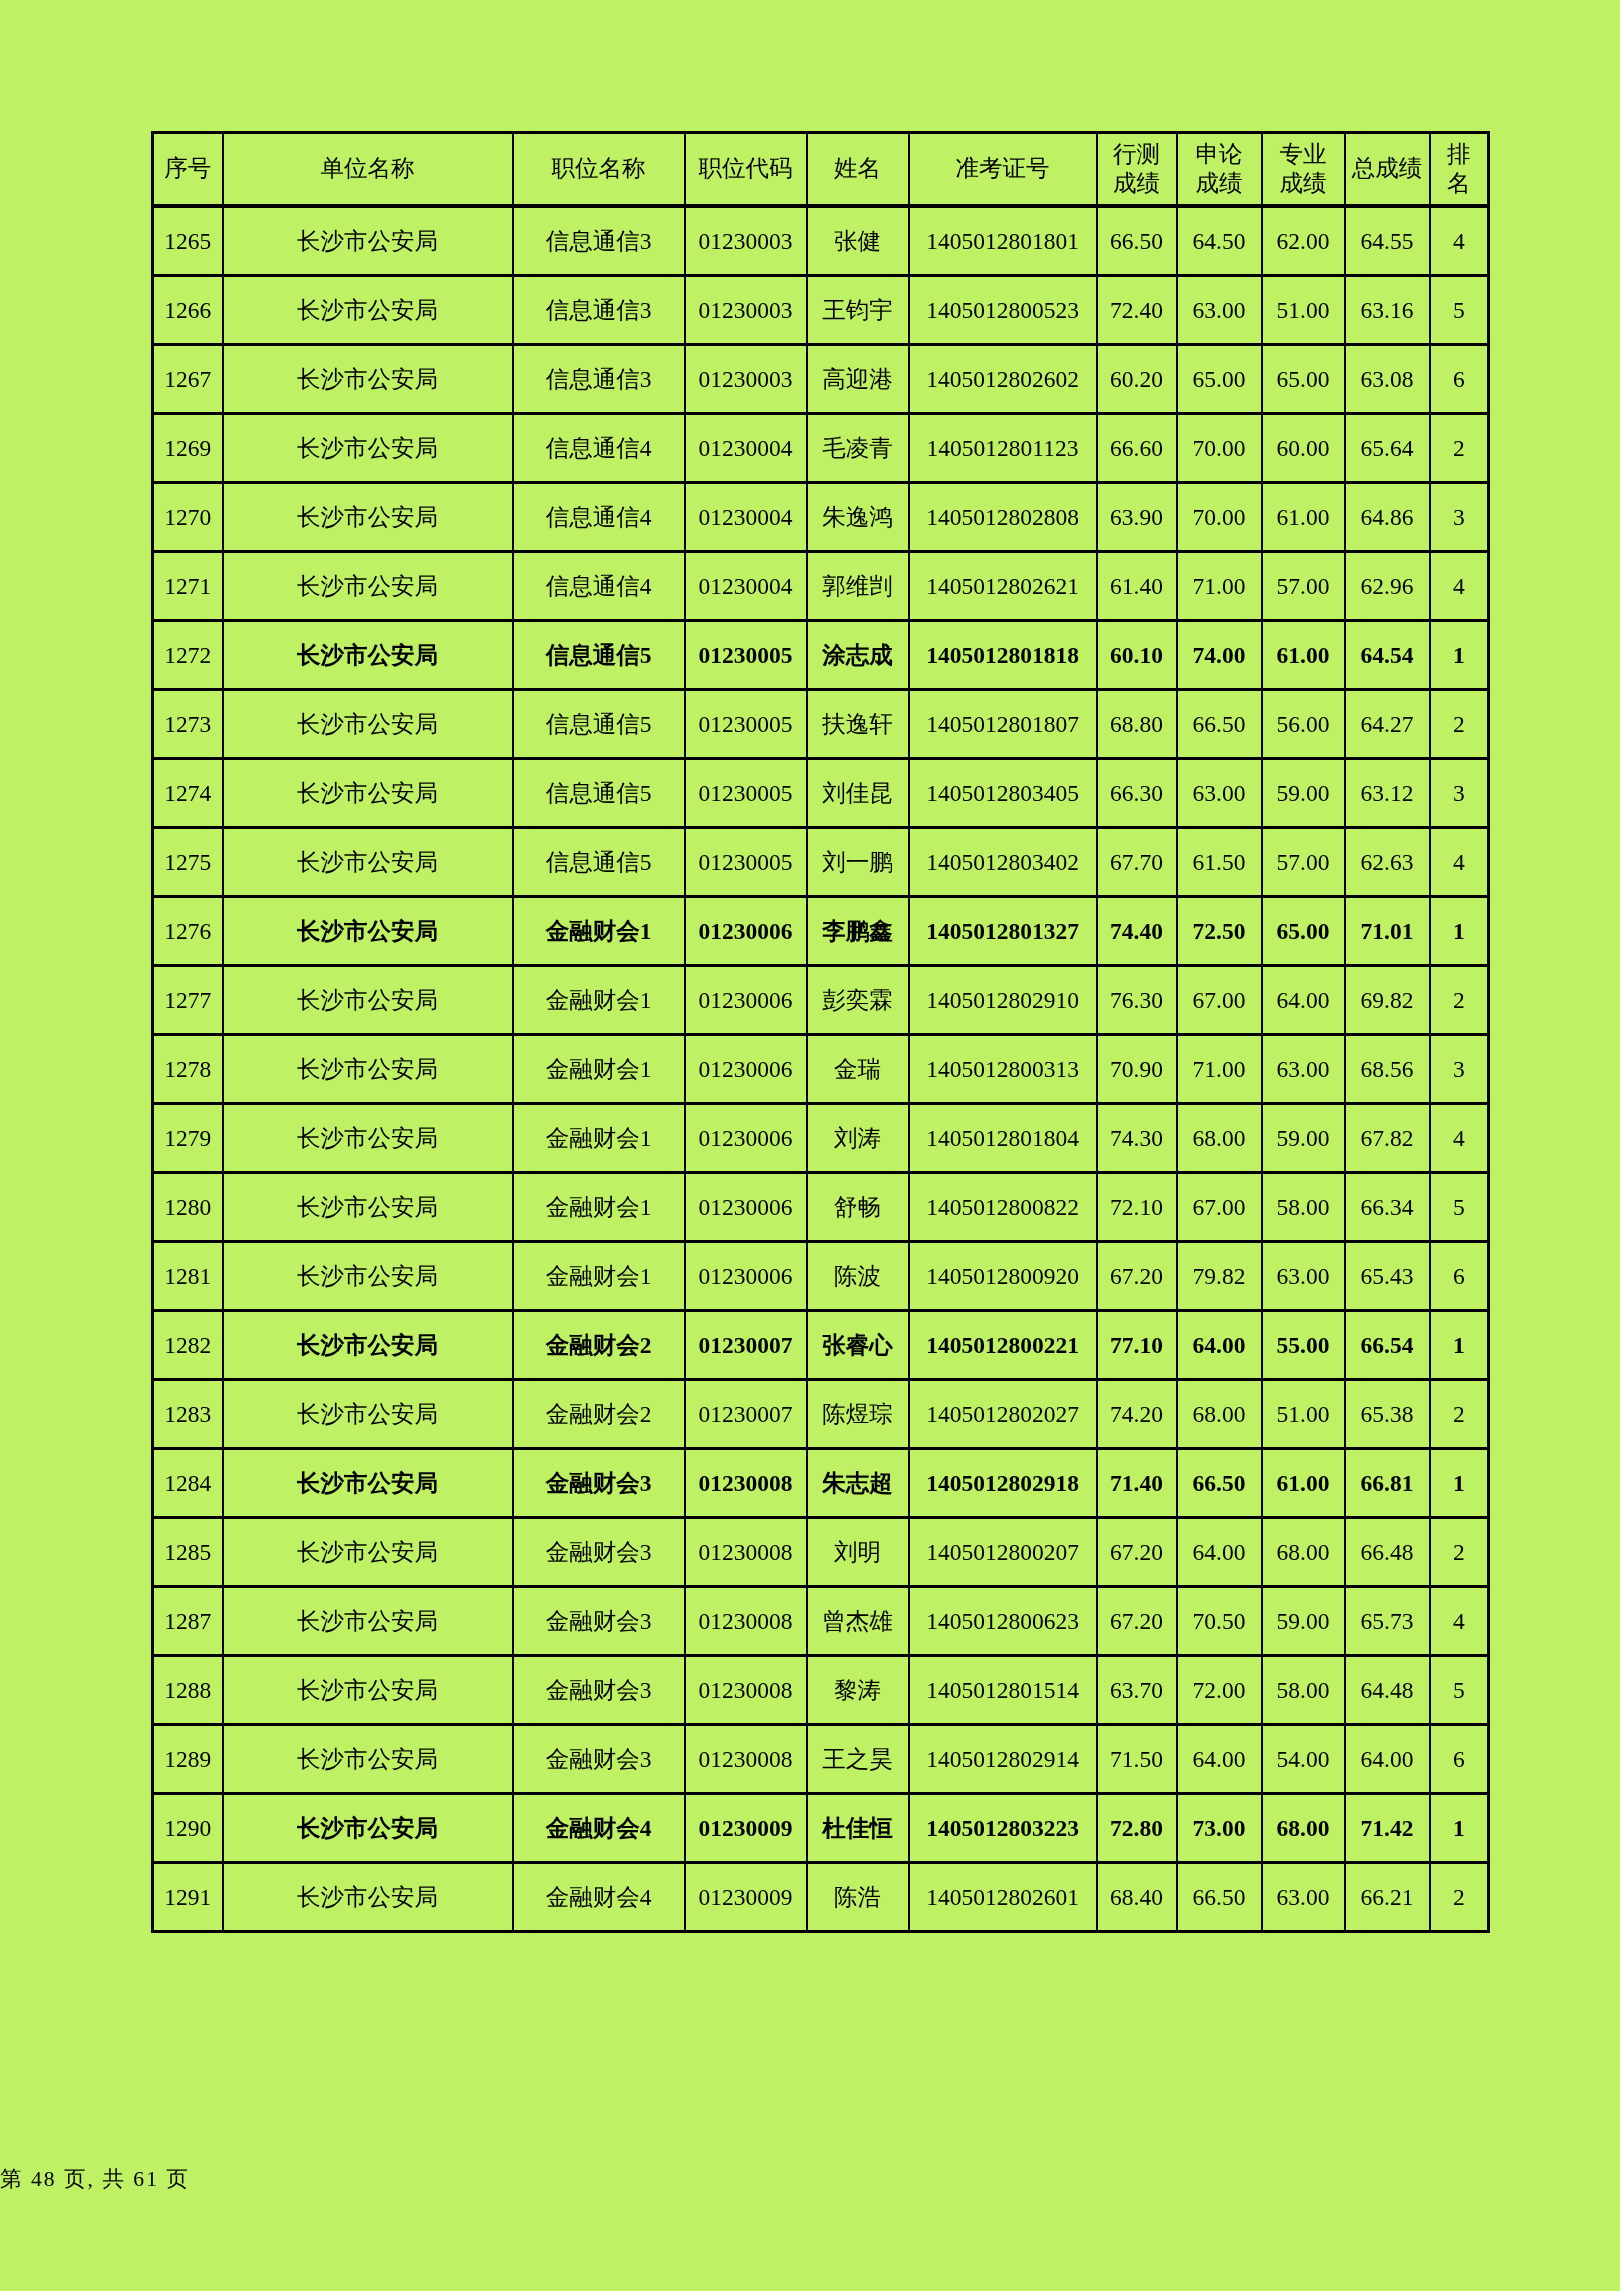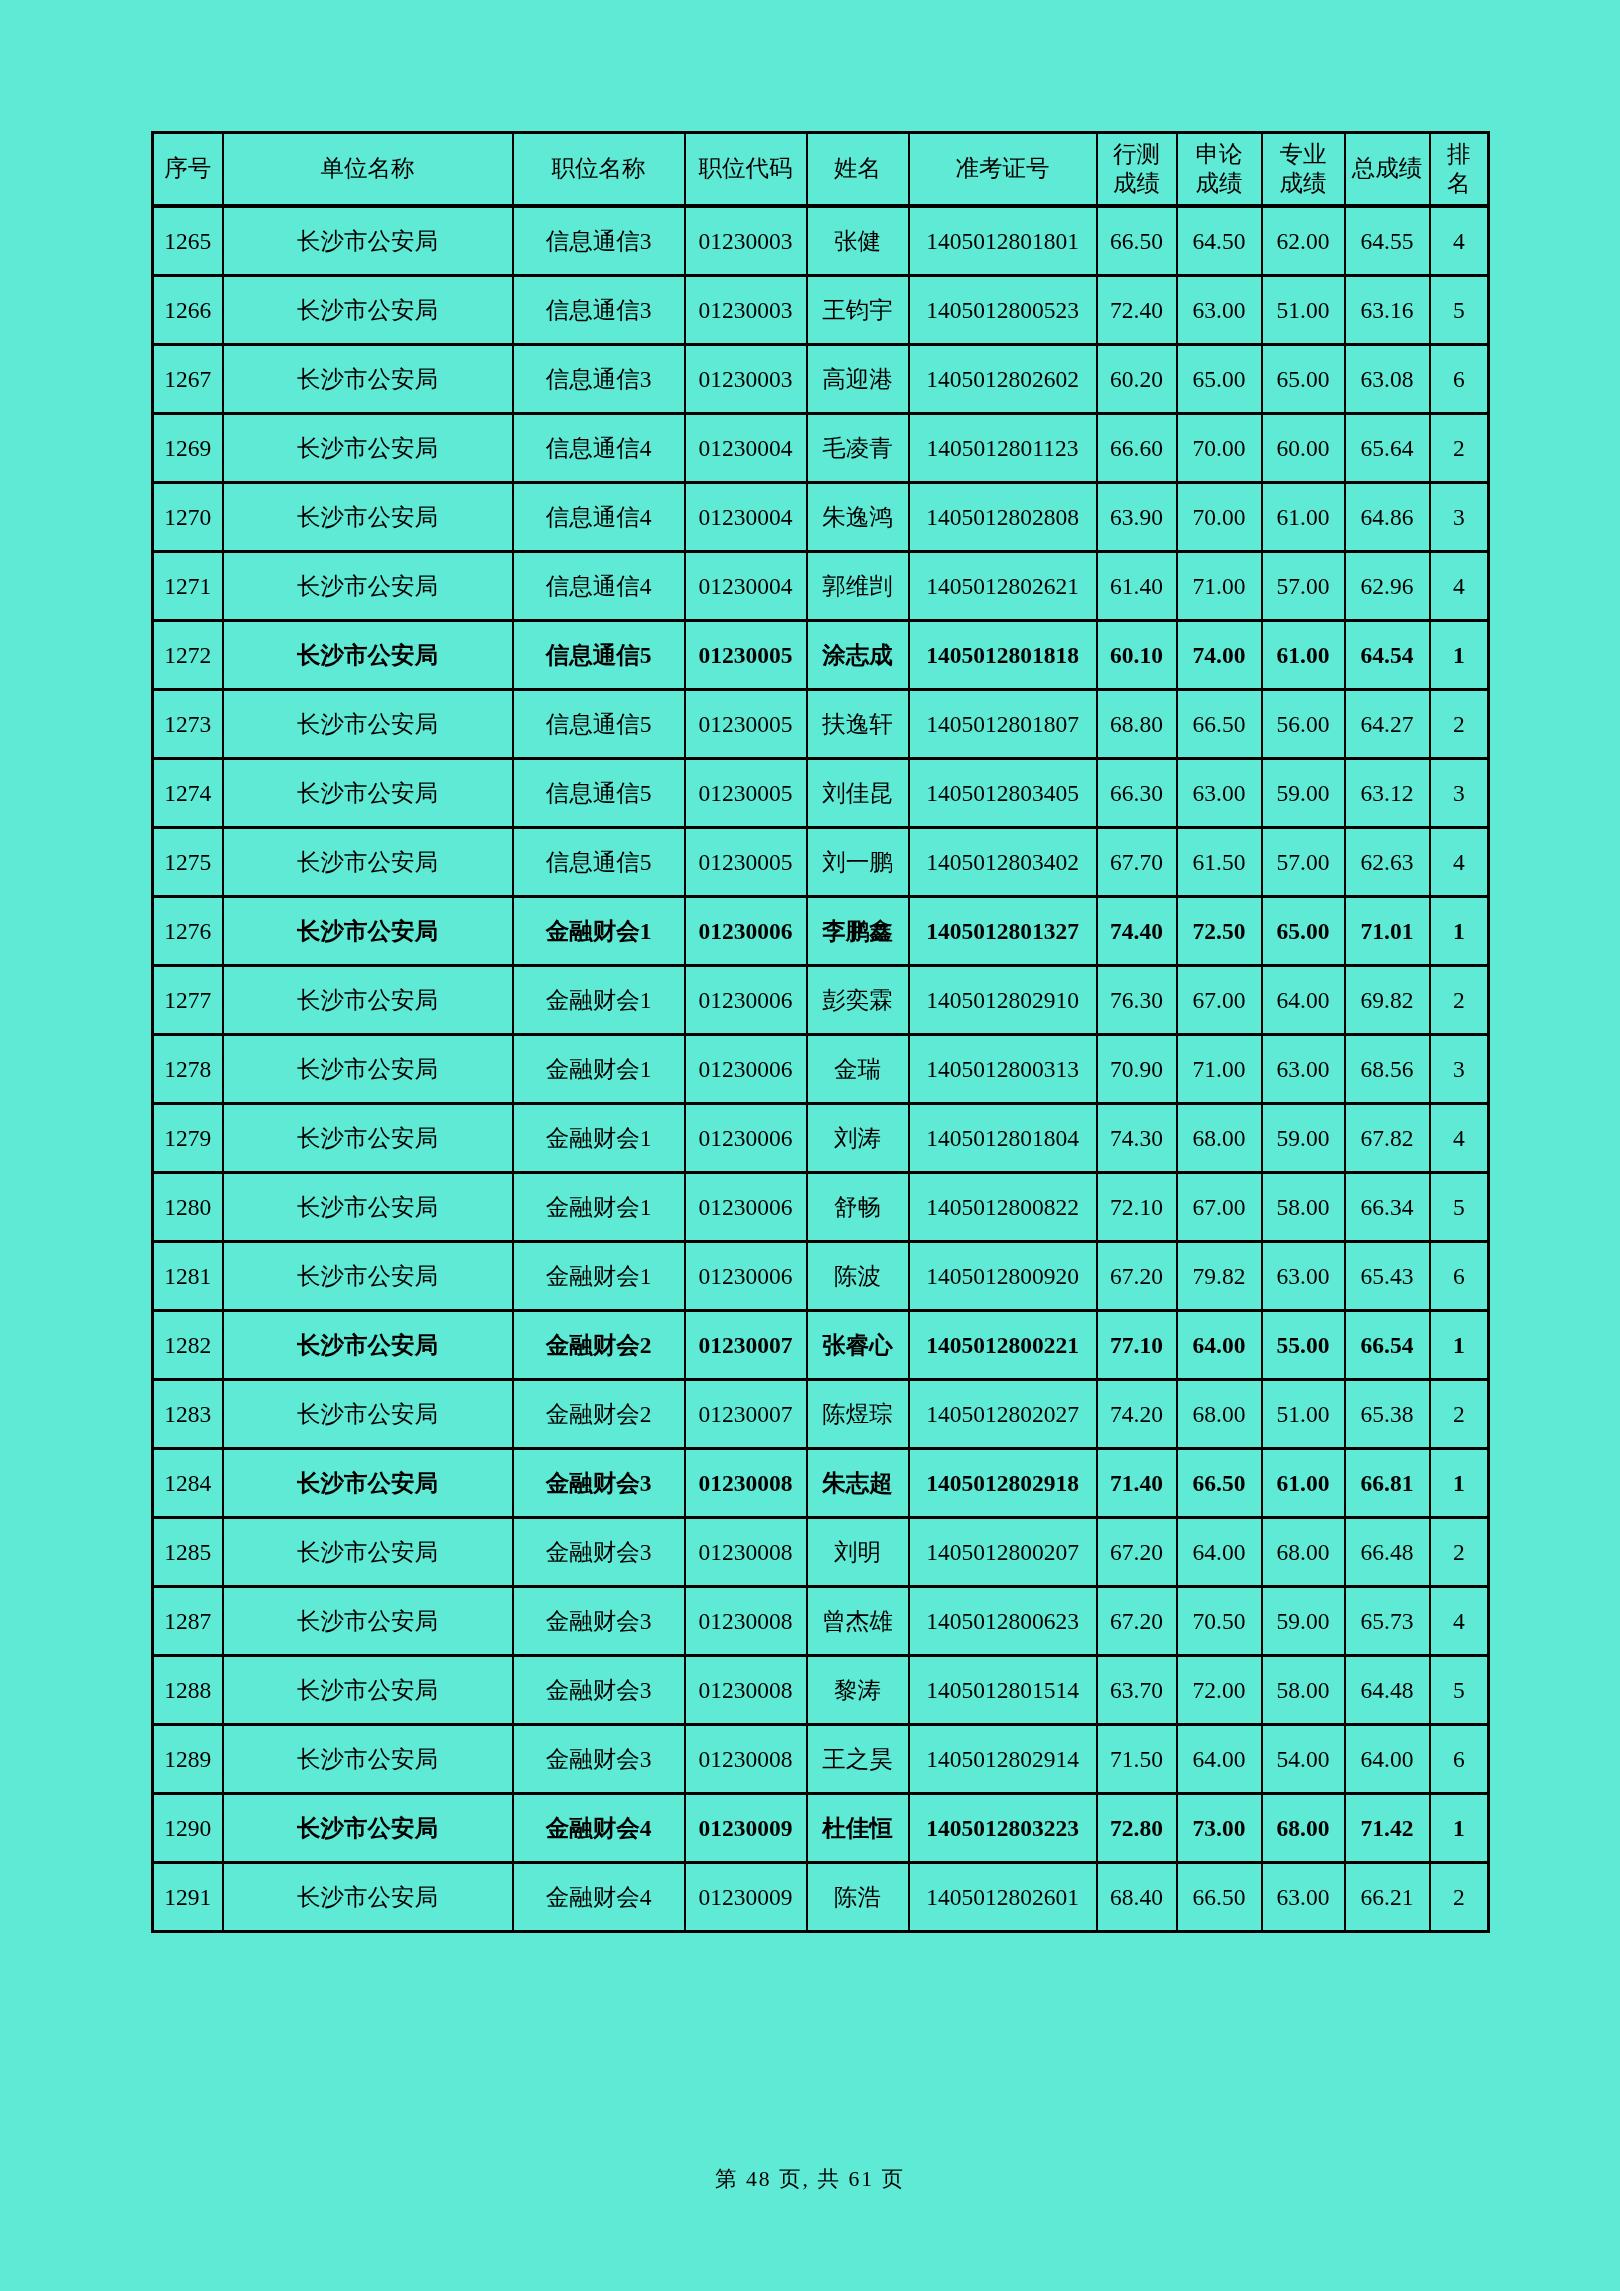--- a/index.html
+++ b/index.html
@@ -1,21 +1,21 @@
 <!DOCTYPE html>
 <html><head>
 <meta charset="utf-8">
 <style>
   html, body { margin: 0; padding: 0; background: #ffffff; }
   body {
     width: 1620px; height: 2292px; position: relative;
     font-family: "Liberation Serif", "DejaVu Serif", serif;
     color: #000000;
   }
-  .page { position: absolute; inset: 0; background: #5eead4; }
+  .page { position: absolute; inset: 0; background: #bef264; }
 
   table.score-table {
     position: absolute; left: 151px; top: 131px; width: 1336px;
     border-collapse: collapse; table-layout: fixed;
     border: 3.9px solid #000;
   }
   th, td {
     border-left: 2px solid #000; border-right: 2px solid #000;
     border-top: 3.9px solid #000; border-bottom: 3.9px solid #000;
     text-align: center; vertical-align: middle;
@@ -25,21 +25,21 @@
     height: 70px; font-weight: normal;
     white-space: pre-line; line-height: 1.25;
     border-bottom-width: 4.9px;
   }
   tbody td { height: 66px; white-space: nowrap; }
   tr.bold td { font-weight: bold; }
   tr.bold td:first-child { font-weight: normal; }
 
   .footer {
     position: absolute; top: 2164px; left: 0; width: 100%;
-    text-align: center; font-size: 21.6px; letter-spacing: 2px;
+    text-align: left; font-size: 21.6px; letter-spacing: 2px;
   }
 </style>
 </head>
 <body>
 
 <div class="page">
   <table class="score-table">
     <colgroup>
       <col style="width:70px">
         <col style="width:290px">

